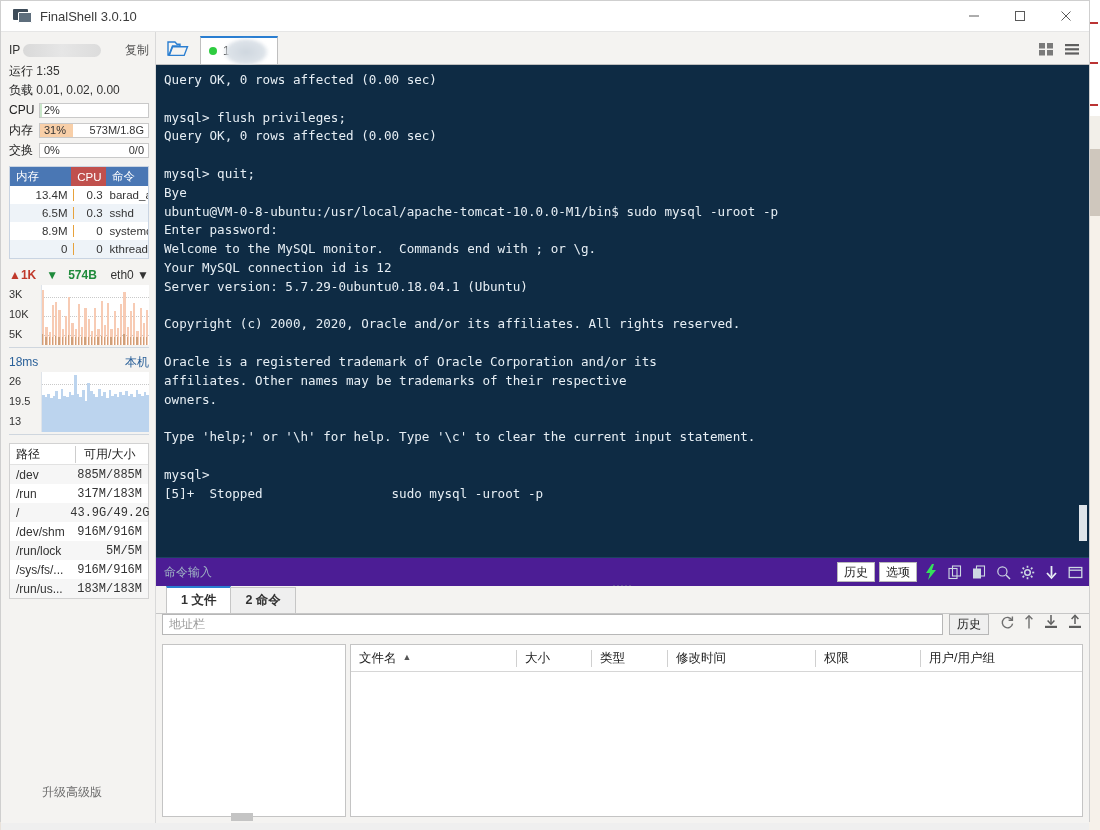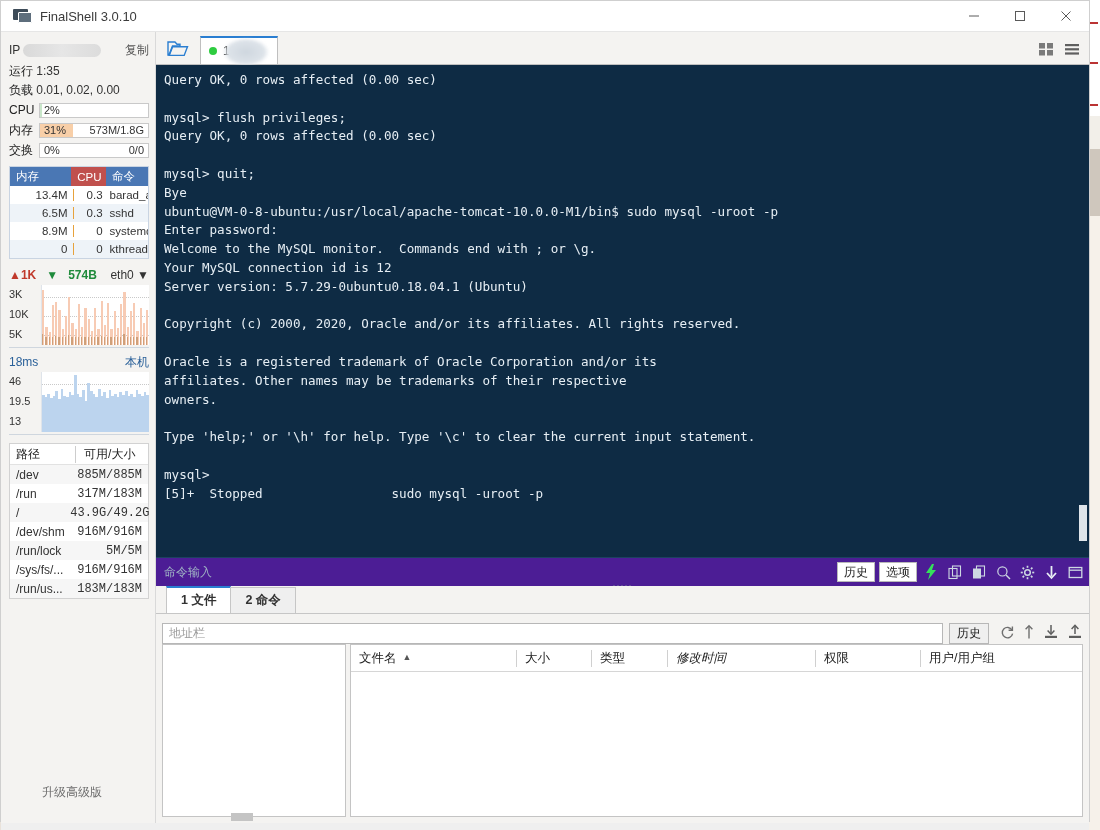--- a/index.html
+++ b/index.html
@@ -186,21 +186,21 @@
   .grip { position:absolute; left:50%; transform:translateX(-50%); bottom:-4px; color:#7b8a98; font-size:9px; letter-spacing:1px;}
   
   .lower { flex:1; background:#f4f3f1; display:flex; flex-direction:column; }
   .lower-tabs { height: 27px; display:flex; align-items:flex-end; padding-left: 10px; border-bottom:1px solid #c6c6c6;}
   .ltab {
     height: 25px; padding: 0 14px; display:flex; align-items:center; font-size:12.5px;
     background:#efefef; border:1px solid #c6c6c6; border-bottom:none; color:#333; margin-right:-1px;
     font-weight: bold;
   }
   .ltab.active { background:#fff; border-top:2px solid #2a7ed1; }
-  .addrbar { height: 30px; display:flex; align-items:flex-end; padding: 0 6px; }
+  .addrbar { height: 30px; display:flex; align-items:flex-start; padding: 0 6px; }
   .addr-input {
     flex: 1; height: 21px; background:#fff; border:1px solid #b7b7b7; display:flex; align-items:center;
     padding-left: 6px; box-sizing:border-box;
   }
   .addr-ph { color:#9a9a9a; font-size:12px; }
   .addr-hist {
     margin-left: 6px; background:#efefef; border:1px solid #b7b7b7; font-size:12px; padding: 1px 7px; color:#222;
   }
   .addr-icons { display:flex; align-items:center; gap:8px; margin-left: 10px; }
   .files { flex:1; display:flex; padding: 0 6px 6px 6px; gap: 4px;}
@@ -451,21 +451,21 @@
             </div>
           </div>
 
           <div class="lat-head">
             <span class="lat-ms">18ms</span>
             <span class="lat-host">本机</span>
           </div>
 
           <div class="graph-box">
             <div class="axis-l">
-              <div>46</div>
+              <div>26</div>
               <div>19.5</div>
               <div>13</div>
             </div>
             <div class="plot">
               <div class="grid" style="top:12px;"></div>
               <div class="grid" style="top:31px;"></div>
               <div class="grid" style="top:50px;"></div>
               <div class="area" id="lat-bars">
                   <i style="height: 62%;"></i>
                   <i style="height: 58%;"></i>
@@ -712,21 +712,21 @@
             </div>
           </div>
 
           <div class="files">
             <div class="tree"></div>
             <div class="filelist">
               <div class="fl-head">
                 <div style="width:165px;"><span>文件名</span><span class="sort-arrow">▲</span></div>
                 <div style="width:75px;">大小</div>
                 <div style="width:76px;">类型</div>
-                <div style="width:148px;font-style:italic;">修改时间</div>
+                <div style="width:148px;">修改时间</div>
                 <div style="width:105px;">权限</div>
                 <div style="flex:1;">用户/用户组</div>
               </div>
             </div>
           </div>
         </div>
       </div>
     </div>
 
     <div class="statusbar">

